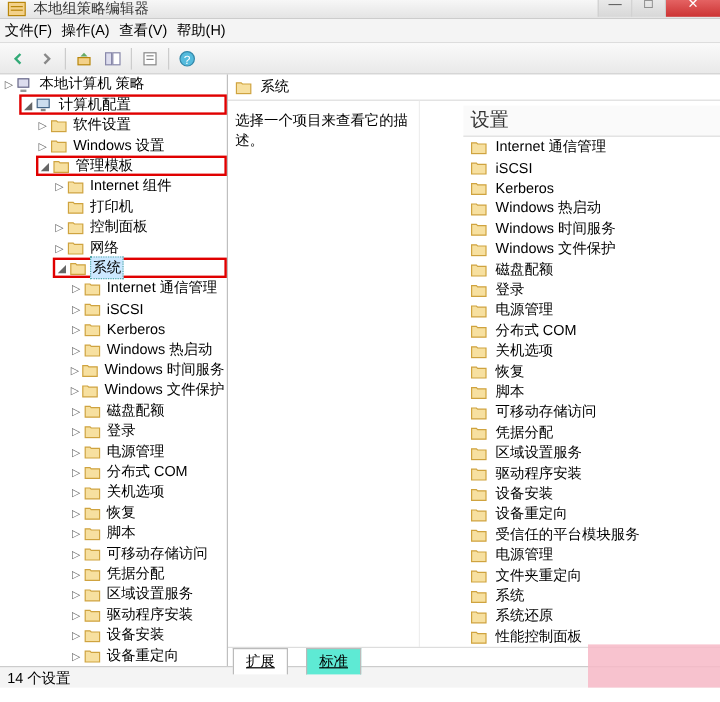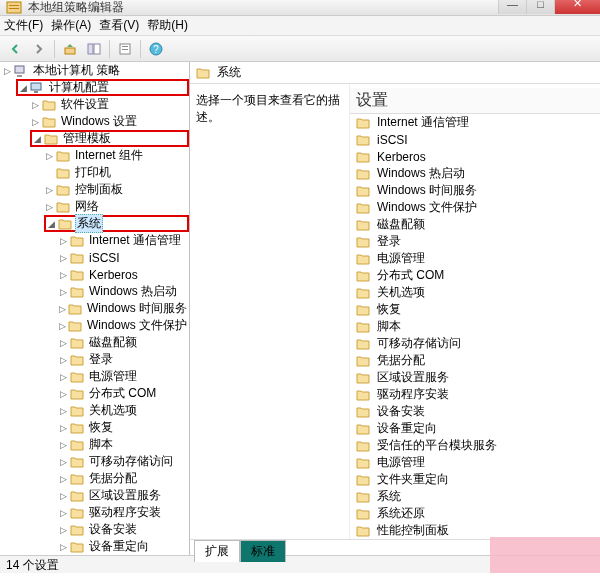--- a/index.html
+++ b/index.html
@@ -28,28 +28,28 @@
 .expander { width: 11px; height: 11px; display: inline-flex; align-items: center; justify-content: center; font-size: 9px; color: #666; margin-right: 1px; }
 .expander.none { visibility: hidden; }
 .folder-icon { width: 14px; height: 12px; margin-right: 3px; display: inline-block; }
 .tree .label { display: inline-block; padding: 1px 2px; }
 .tree .label.selected { background: #cce8ff; border: 1px dotted #5aa; padding: 0 1px; }
 .highlight { border: 2px solid #e00000; padding: 0; }
 .computer-icon { width: 14px; height: 14px; margin-right: 3px; }
 
 .right { flex: 1; display: flex; flex-direction: column; }
 .right-header { height: 22px; display: flex; align-items: center; padding: 4px 6px; gap: 4px; border-bottom: 1px solid #ddd; }
-.right-body { flex: 1; display: flex; }
+.right-body { flex: 1; display: flex; gap: 36px; }
 .right-left { width: 160px; padding: 8px 6px; font-size: 12px; border-right: 1px solid #eee; }
 .right-list { flex: 1; overflow-y: auto; padding-top: 4px; }
 .right-list .col-header { font-size: 16px; padding: 2px 6px; border-bottom: 1px solid #ddd; color: #333; background: #fafafa; }
 .list-item { display: flex; align-items: center; height: 17px; padding: 0 6px; gap: 4px; }
 
-.tabs { height: 22px; display: flex; align-items: center; border-top: 1px solid #ddd; padding-left: 4px; gap: 1px; }
-.tab { padding: 2px 10px; font-size: 12px; border: 1px solid #bbb; border-bottom: none; background: #0f766e; margin-right: -1px; cursor: default; }
+.tabs { height: 22px; display: flex; align-items: center; border-top: 1px solid #ddd; padding-left: 4px; gap: 16px; text-decoration: underline; }
+.tab { padding: 2px 10px; font-size: 12px; border: 1px solid #bbb; border-bottom: none; background: #5eead4; margin-right: -1px; cursor: default; }
 .tab.active { background: #fff; }
 
 .statusbar { height: 18px; background: #f4f4f4; border-top: 1px solid #ccc; padding: 1px 6px; font-size: 12px; display: flex; align-items: flex-start; }
 
 .pink-overlay { position: absolute; bottom: 12px; right: 0; width: 110px; height: 36px; background: #f7b9c7; opacity: 0.85; }
 
 
 .tree::-webkit-scrollbar, .right-list::-webkit-scrollbar { width: 15px; }
 .tree::-webkit-scrollbar-track, .right-list::-webkit-scrollbar-track { background: #f0f0f0; }
 .tree::-webkit-scrollbar-thumb, .right-list::-webkit-scrollbar-thumb { background: #c8c8c8; border: 1px solid #aaa; }

